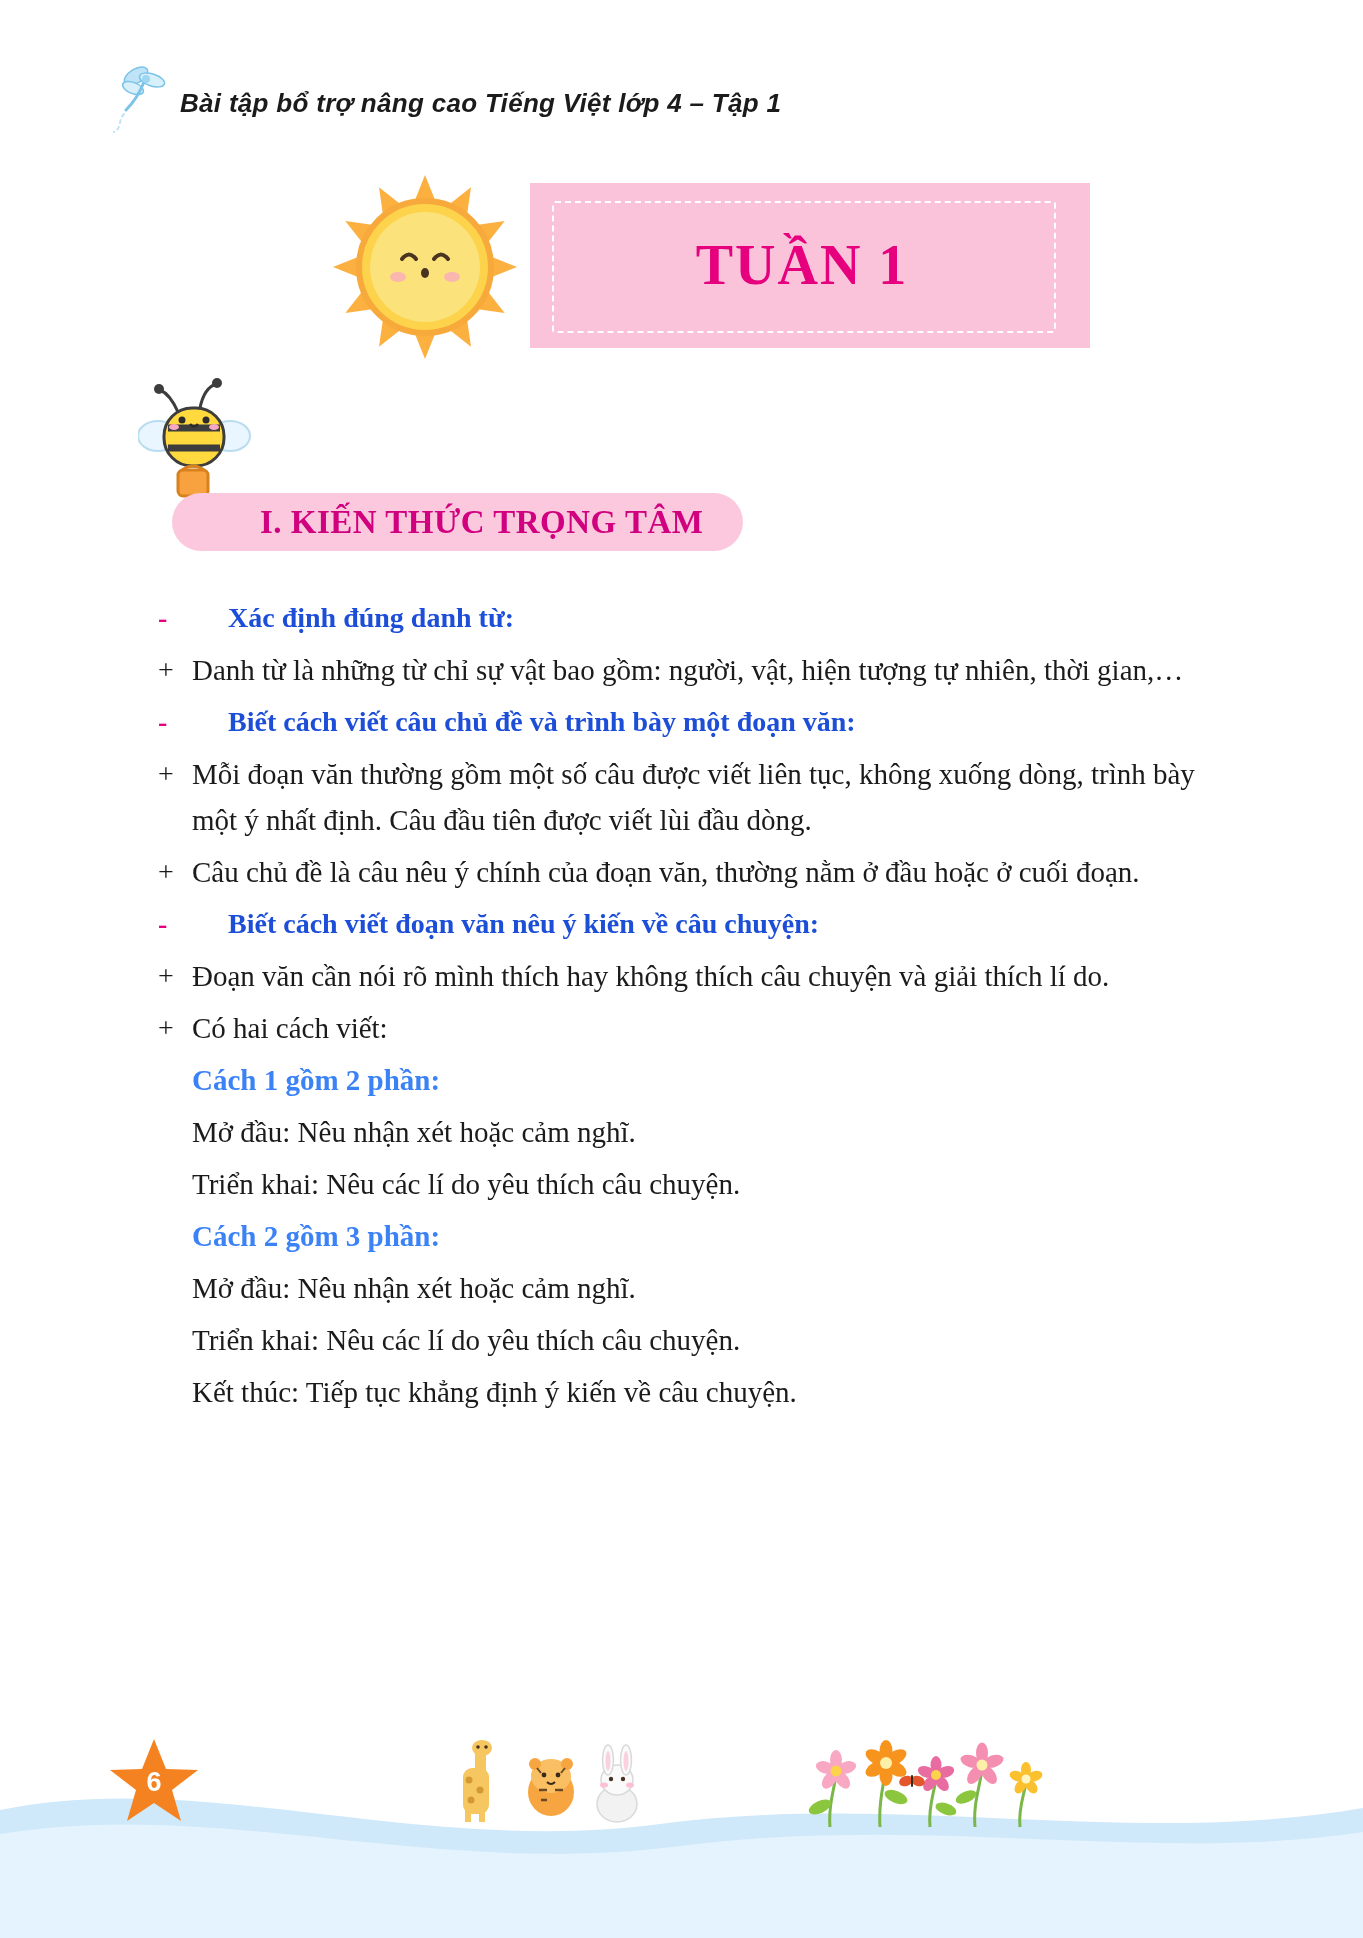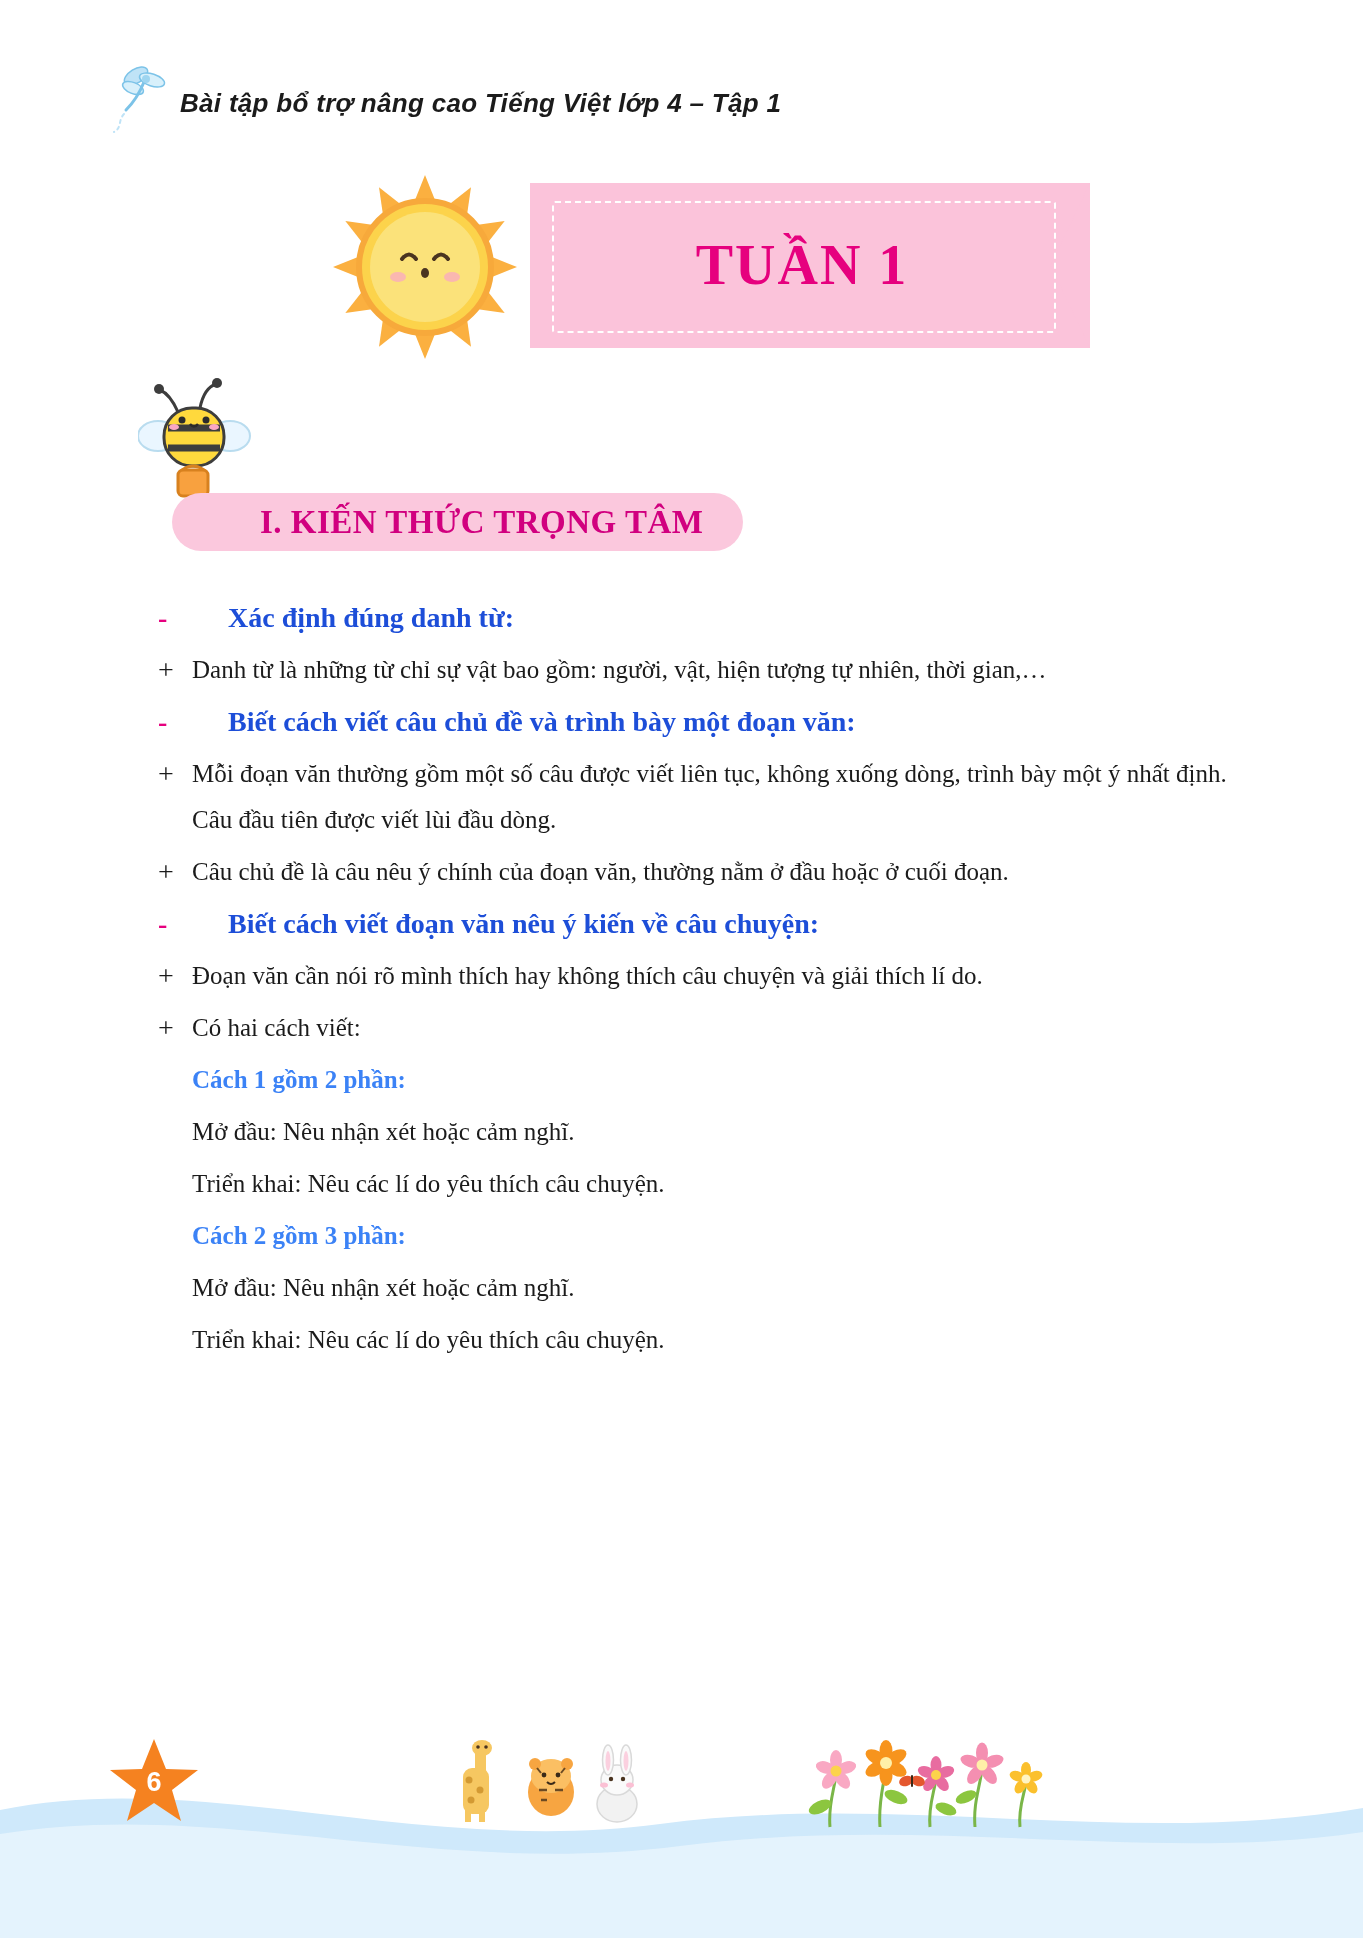--- a/index.html
+++ b/index.html
@@ -154,21 +154,21 @@
     font-size: 28px;
     line-height: 46px;
     color: #1b1b1b;
   }
   .marker.pink {
     color: #e6007e;
     font-weight: bold;
   }
   .txt {
     flex: 1 1 auto;
-    font-size: 25px;
+    font-size: 29px;
     line-height: 46px;
     color: #1b1b1b;
   }
   .heading {
     font-weight: bold;
     color: #1d4ed8;
     font-size: 28px;
     line-height: 46px;
     margin-left: 36px;
   }
@@ -365,20 +365,26 @@
     <div class="line indent">
       <span class="txt">
         <span class="em-label">Mở đầu:</span>
         <span>Nêu nhận xét hoặc cảm nghĩ.</span>
       </span>
     </div>
     <div class="line indent">
       <span class="txt">
         <span class="em-label">Triển khai:</span>
         <span>Nêu các lí do yêu thích câu chuyện.</span>
+      </span>
+    </div>
+    <div class="line indent">
+      <span class="txt">
+        <span class="em-label">Kết thúc:</span>
+        <span>Tiếp tục khẳng định ý kiến về câu chuyện.</span>
       </span>
     </div>
 
   </div>
 
   <svg class="wave" viewBox="0 0 1363 200" preserveAspectRatio="none">
     <path d="M0 72 C 200 30, 420 118, 660 86 C 900 54, 1130 110, 1363 70 L1363 200 L0 200 Z" fill="#cfe9fb"></path>
     <path d="M0 96 C 220 60, 430 140, 680 108 C 930 76, 1150 126, 1363 94 L1363 200 L0 200 Z" fill="#e8f5fd" opacity="0.85"></path>
   </svg>
 

